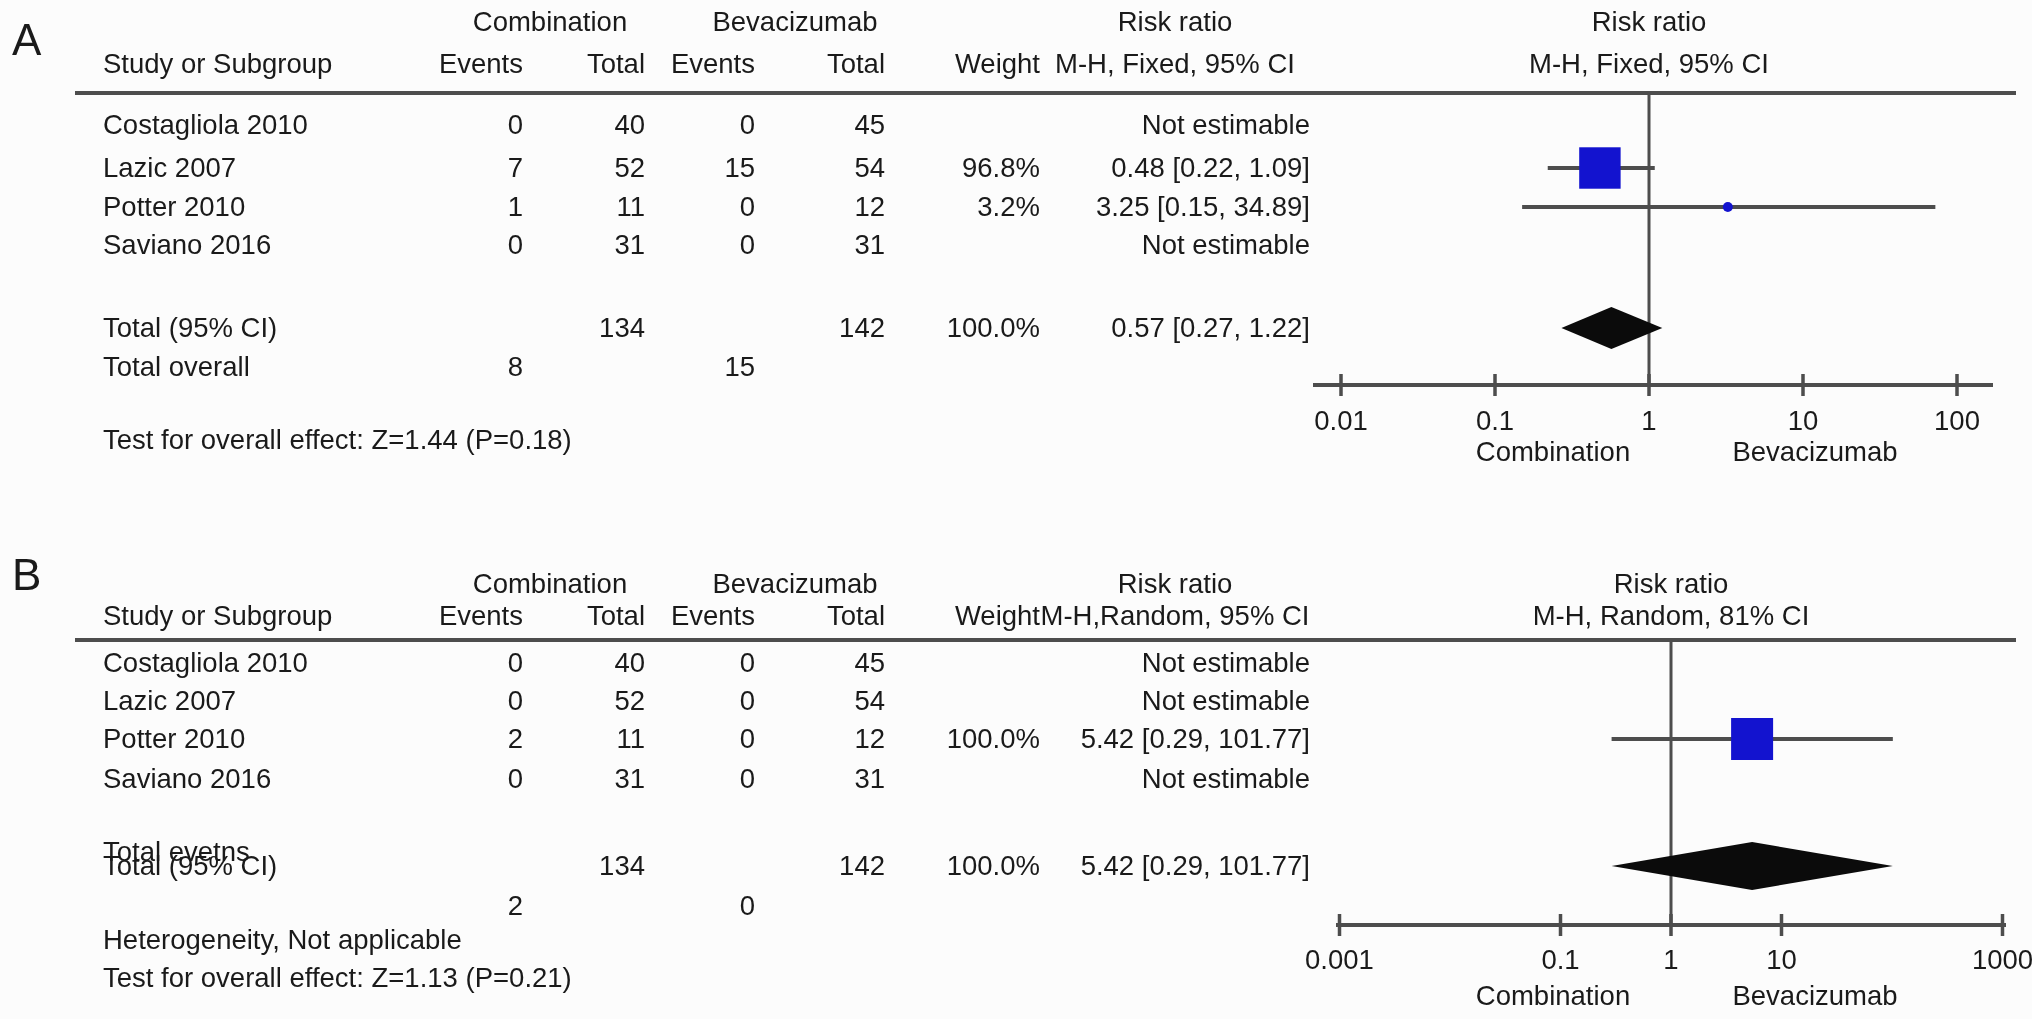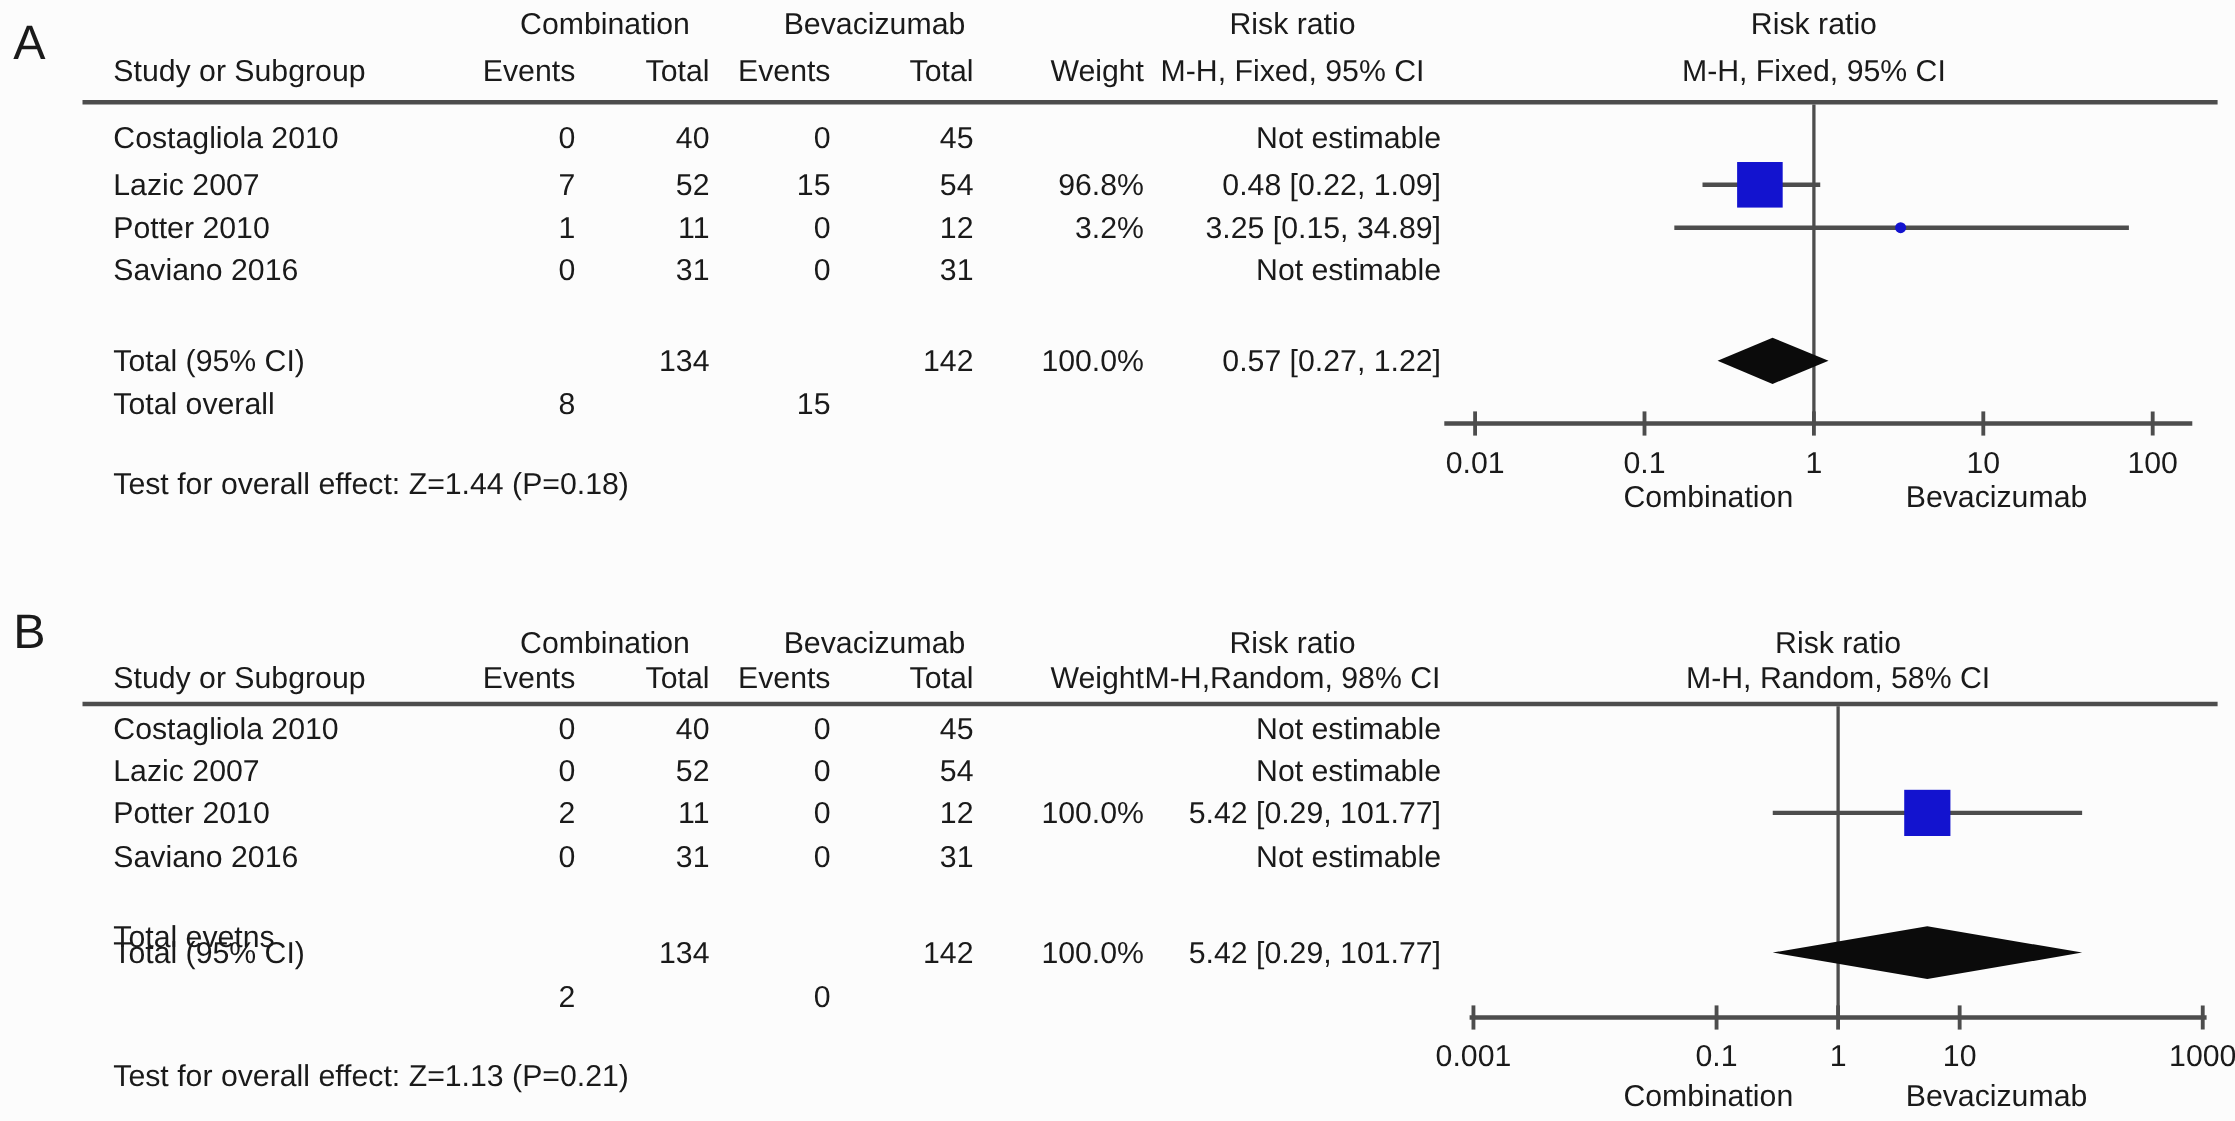--- a/index.html
+++ b/index.html
@@ -96,22 +96,22 @@
   <div class="cell c" style="left:795px;top:584px">Bevacizumab</div>
   <div class="cell c" style="left:1175px;top:584px">Risk ratio</div>
   <div class="cell c" style="left:1671px;top:584px">Risk ratio</div>
 
   <div class="cell l" style="left:103px;top:616px">Study or Subgroup</div>
   <div class="cell r" style="left:523px;top:616px">Events</div>
   <div class="cell r" style="left:645px;top:616px">Total</div>
   <div class="cell r" style="left:755px;top:616px">Events</div>
   <div class="cell r" style="left:885px;top:616px">Total</div>
   <div class="cell r" style="left:1040px;top:616px">Weight</div>
-  <div class="cell c" style="left:1175px;top:616px">M-H,Random, 98% CI</div>
-  <div class="cell c" style="left:1671px;top:616px">M-H, Random, 58% CI</div>
+  <div class="cell c" style="left:1175px;top:616px">M-H,Random, 95% CI</div>
+  <div class="cell c" style="left:1671px;top:616px">M-H, Random, 81% CI</div>
 
   <div class="cell l" style="left:103px;top:663px">Costagliola 2010</div>
   <div class="cell r" style="left:523px;top:663px">0</div>
   <div class="cell r" style="left:645px;top:663px">40</div>
   <div class="cell r" style="left:755px;top:663px">0</div>
   <div class="cell r" style="left:885px;top:663px">45</div>
   <div class="cell r" style="left:1040px;top:663px"></div>
   <div class="cell r" style="left:1310px;top:663px">Not estimable</div>
 
   <div class="cell l" style="left:103px;top:701px">Lazic 2007</div>
@@ -141,20 +141,21 @@
   <div class="cell l" style="left:103px;top:866px">Total (95% CI)</div>
   <div class="cell r" style="left:645px;top:866px">134</div>
   <div class="cell r" style="left:885px;top:866px">142</div>
   <div class="cell r" style="left:1040px;top:866px">100.0%</div>
   <div class="cell r" style="left:1310px;top:866px">5.42 [0.29, 101.77]</div>
 
   <div class="cell l" style="left:103px;top:852px">Total evetns</div>
   <div class="cell r" style="left:523px;top:906px">2</div>
   <div class="cell r" style="left:755px;top:906px">0</div>
 
+  <div class="cell l" style="left:103px;top:940px">Heterogeneity, Not applicable</div>
   <div class="cell l" style="left:103px;top:978px">Test for overall effect: Z=1.13 (P=0.21)</div>
 
   <svg class="overlay" id="plot-overlay" viewBox="0 0 2032 1019" xmlns="http://www.w3.org/2000/svg">
       <line x1="75" y1="93" x2="2016" y2="93" stroke="#4d4d4d" stroke-width="4"></line>
       <line x1="1649" y1="95" x2="1649" y2="385" stroke="#4d4d4d" stroke-width="3"></line>
       <line x1="1313" y1="385" x2="1993" y2="385" stroke="#4d4d4d" stroke-width="4"></line>
       <line x1="1341" y1="374" x2="1341" y2="396" stroke="#4d4d4d" stroke-width="3.5"></line>
       <text x="1341" y="430" text-anchor="middle" font-family="&quot;Liberation Sans&quot;, sans-serif" font-size="27.5" fill="#1a1a1a">0.01</text>
       <line x1="1495" y1="374" x2="1495" y2="396" stroke="#4d4d4d" stroke-width="3.5"></line>
       <text x="1495" y="430" text-anchor="middle" font-family="&quot;Liberation Sans&quot;, sans-serif" font-size="27.5" fill="#1a1a1a">0.1</text>

